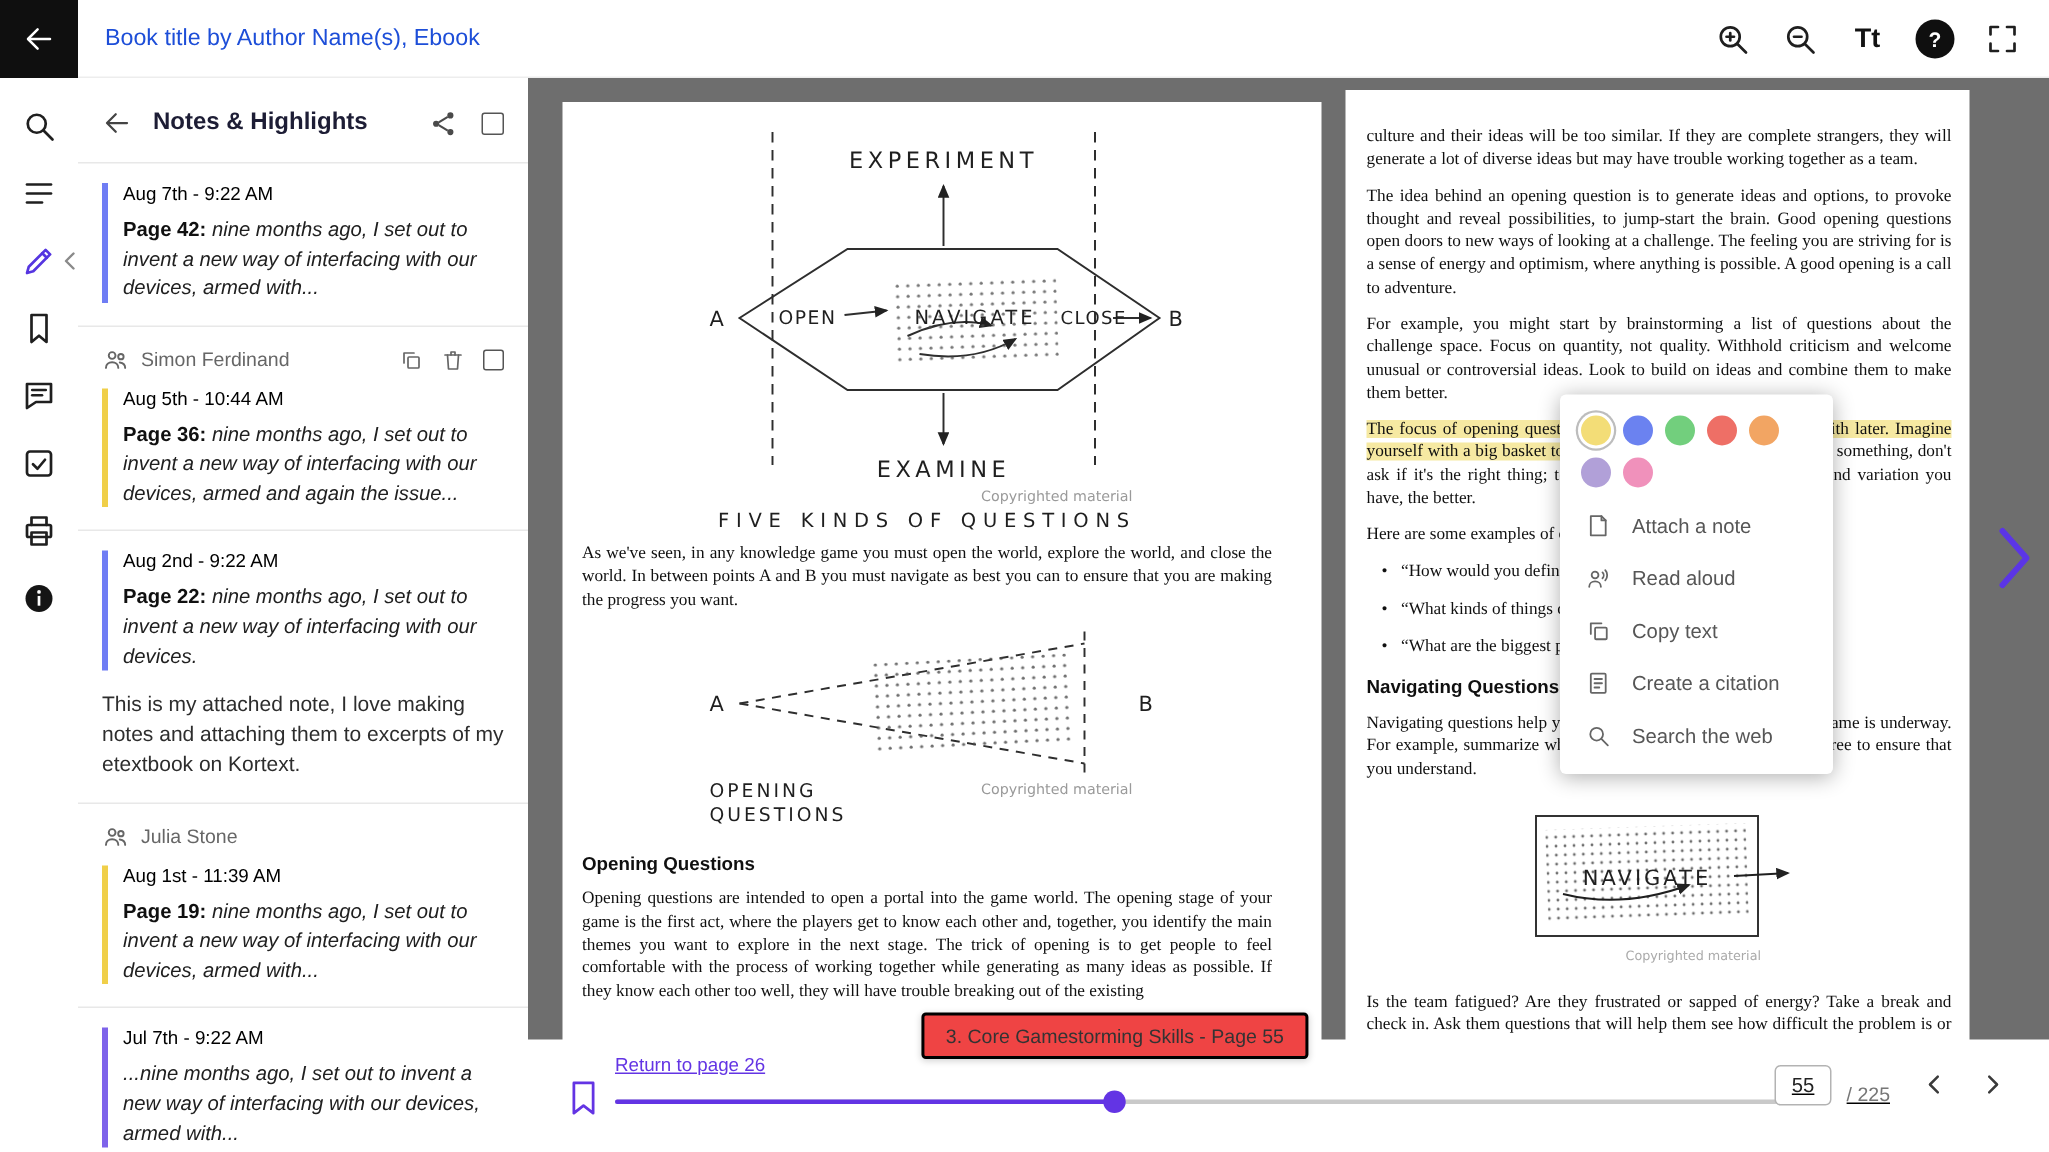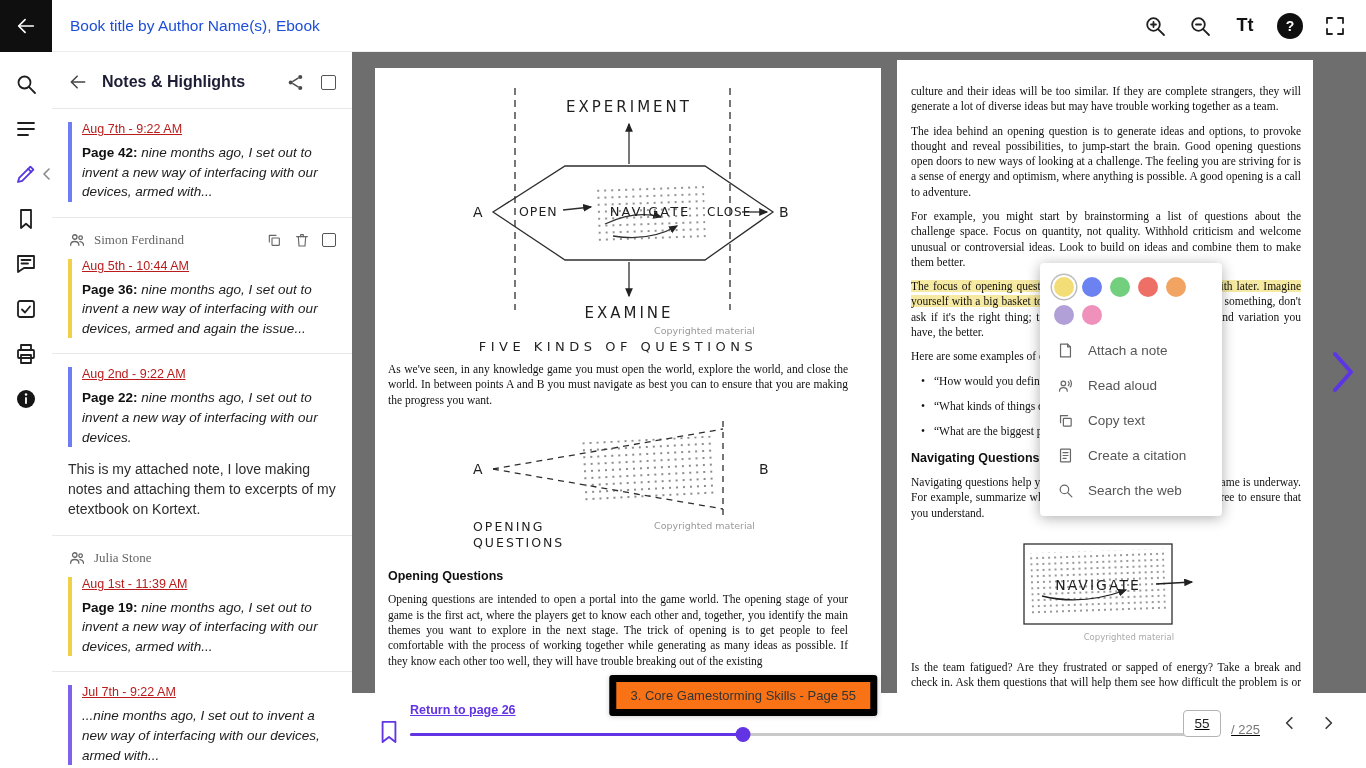--- a/index.html
+++ b/index.html
@@ -30,24 +30,24 @@
   .rail-collapse { position:absolute; right:-9px; top:9px; }
 
   
   .panel { position:absolute; top:52px; left:52px; width:300px; bottom:0; background:#fff; z-index:30;
            overflow:hidden; }
   .panel-header { display:flex; align-items:center; padding:20px 16px 16px; }
   .panel-title { margin-left:14px; font-size:16px; font-weight:700; color:#1d1d35; }
   .panel-actions { margin-left:auto; display:flex; align-items:center; gap:16px; }
   .sep { height:1px; background:#e8e8e8; }
   .note { padding:13px 16px 15px; cursor:pointer; }
-  .note-owner { display:flex; align-items:center; gap:8px; font-size:13px; color:#666; margin-bottom:10px;font-family:Liberation Serif, serif; }
+  .note-owner { display:flex; align-items:center; gap:8px; font-size:13px; color:#666; margin-bottom:10px; }
   .owner-actions { margin-left:auto; display:flex; gap:12px; align-items:center; }
   .note-body { border-left:4px solid #999; padding-left:10px; }
-  .note-date { font-size:12.5px; color:#b91c1c; margin-bottom:7px;text-decoration:underline; }
+  .note-date { font-size:12.5px; color:#000000; margin-bottom:7px; }
   .note-excerpt { font-size:13.5px; line-height:1.45; color:#202020; }
   .note-excerpt b { font-weight:700; color:#101010; }
   .note-excerpt i { font-style:italic; }
   .note-attached { margin-top:13px; font-size:14px; line-height:1.42; color:#2d2d2d; }
   .square-box { width:15px; height:15px; border:1.6px solid #555; border-radius:2px; }
   .square-box.sm { width:14px; height:14px; }
 
   
   .reader { position:absolute; top:52px; left:352px; right:0; bottom:0; background:#6e6e6e; overflow:hidden; }
   .page { position:absolute; background:#fff; }
@@ -75,28 +75,28 @@
                font-size:13.5px; color:#565656; cursor:pointer; }
   .mi-icon { width:18px; height:18px; display:flex; align-items:center; justify-content:center; }
 
   
   .next-btn { position:absolute; right:10px; top:298px; cursor:pointer; z-index:15; }
 
   
   .footer { position:absolute; left:352px; right:0; bottom:0; height:75px; background:#fff; z-index:25; }
   .fbookmark { position:absolute; left:26px; top:27px; cursor:pointer; }
   .return-link { position:absolute; left:58px; top:10px; font-size:12.5px; color:#6334e4;
-                 text-decoration:underline; cursor:pointer;font-weight:bold; }
+                 text-decoration:underline; cursor:pointer; }
   .slider { position:absolute; left:58px; width:775px; top:40px; height:3px; background:#c9c9c9;
             border-radius:2px; cursor:pointer; }
   .slider-fill { position:absolute; left:0; top:0; height:3px; background:#6334e4; border-radius:2px; }
   .slider-thumb { position:absolute; top:-6px; left:43%; width:15px; height:15px; border-radius:50%;
                   background:#6334e4; transform:translateX(-50%); cursor:grab; }
-  .tooltip { position:absolute; top:-18px; transform:translateX(-50%); background:#f97316;
-             border:7px solid #000000; border-radius:3px; box-shadow:0 1px 5px rgba(0,0,0,.18);
+  .tooltip { position:absolute; top:-18px; transform:translateX(-50%); background:#ef4444;
+             border:2px solid #000000; border-radius:3px; box-shadow:0 1px 5px rgba(0,0,0,.18);
              padding:6px 14px; font-size:13px; color:#333; white-space:nowrap; z-index:5; }
   .page-controls { position:absolute; right:24px; top:16px; display:flex; align-items:flex-end; gap:10px;text-decoration:underline; }
   .page-input { width:38px; height:27px; border:1px solid #b3b3b3; border-radius:4px; text-align:center;
                 font-size:13.5px; color:#222; font-family:inherit; }
   .total-label { font-size:13px; color:#777; margin-right:6px; }
   .pc-btn { width:28px; height:28px; display:flex; align-items:center; justify-content:center; cursor:pointer; }
 </style>
 </head>
 <body>
 

